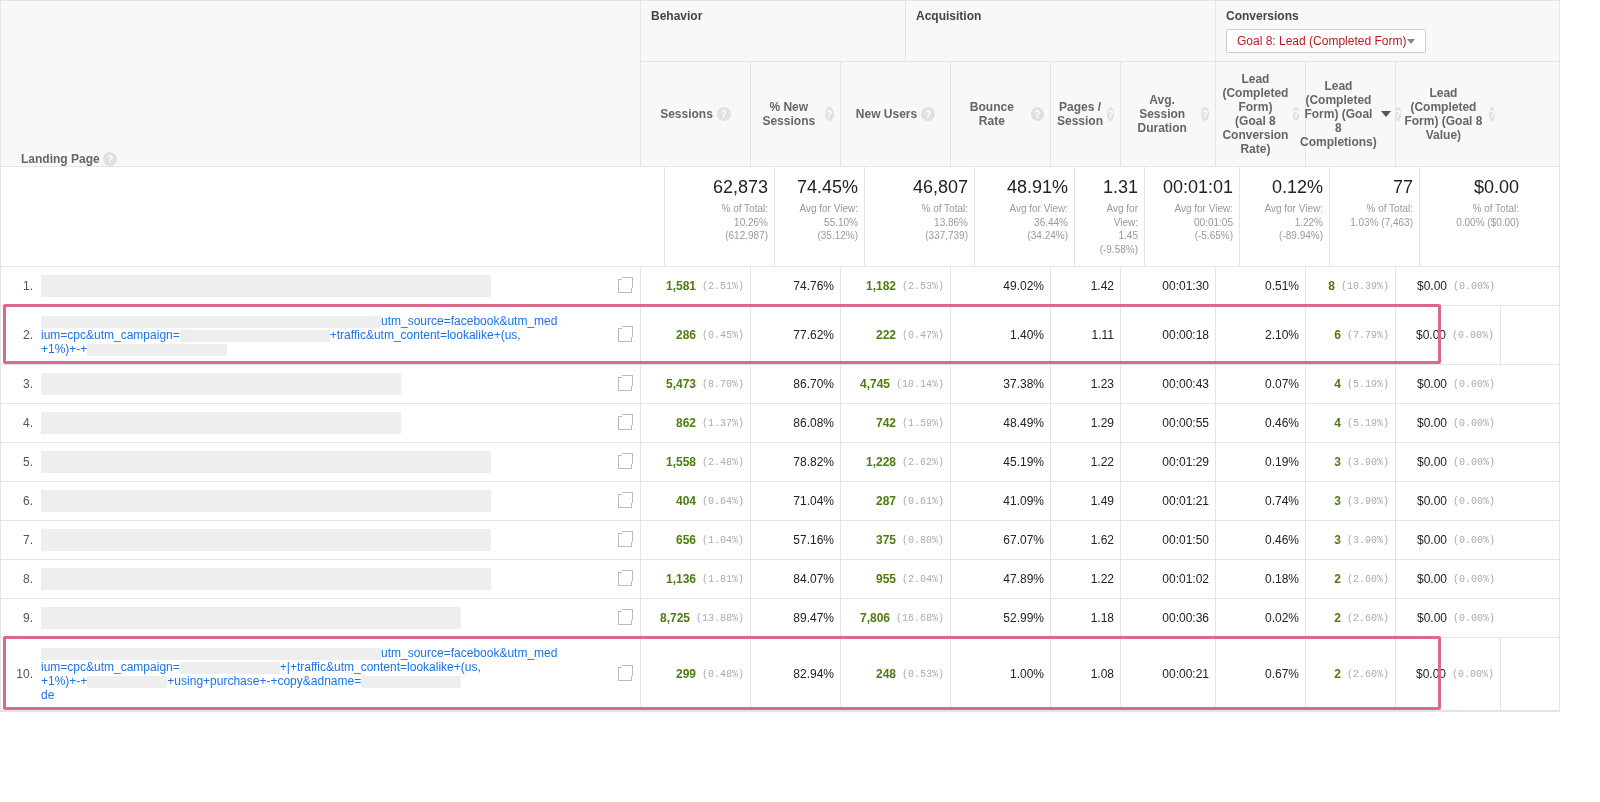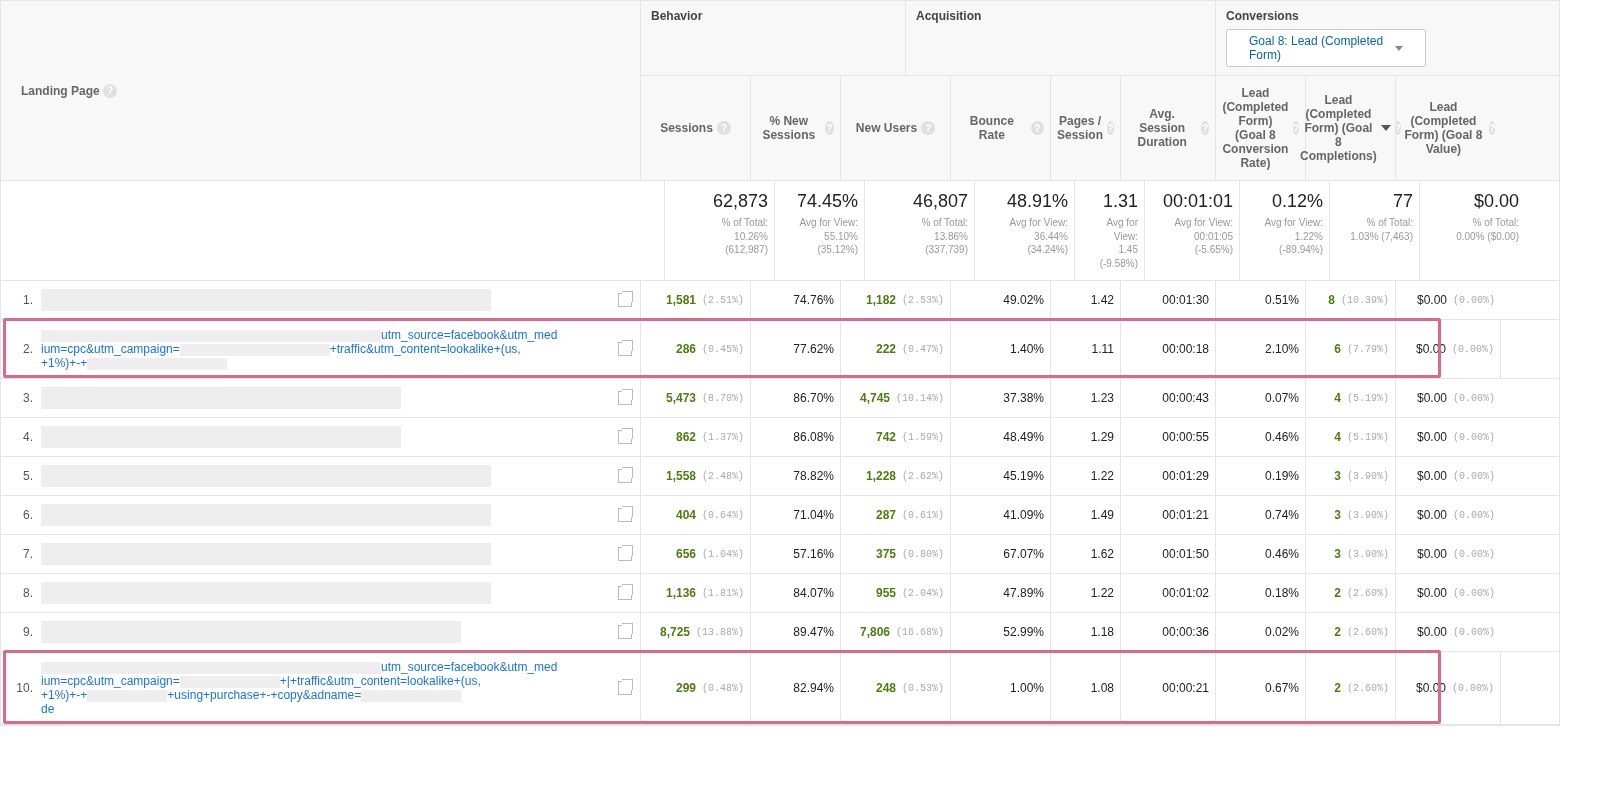--- a/index.html
+++ b/index.html
@@ -8,37 +8,37 @@
     font-family: Arial, "Helvetica Neue", Helvetica, sans-serif;
     font-size: 12px;
     color: #333;
     background: #fff;
   }
   .report { width: 1560px; border: 1px solid #e5e5e5; }
   .hdr { display: flex; border-bottom: 1px solid #e5e5e5; background: #f8f8f8; }
   .hdr-left {
     width: 640px; flex: 0 0 640px;
     border-right: 1px solid #e5e5e5;
-    display: flex; align-items: center;
+    display: flex; align-items: flex-end;
     padding-left: 20px;
     font-weight: bold; color: #666;
   }
   .hdr-right { flex: 1; display: flex; flex-direction: column; }
   .hdr-groups { display: flex; border-bottom: 1px solid #e5e5e5; }
   .hgrp {
     border-right: 1px solid #e5e5e5;
     padding: 8px 10px;
     font-weight: bold; color: #444;
   }
   .hgrp:last-child { border-right: none; }
   .hgrp.conv { display:flex; flex-direction:column; gap:6px; }
   .goal-select {
     background:#fff; border:1px solid #ccc; border-radius:2px;
-    padding:4px 22px; display:flex; align-items:center; justify-content:space-between;
-    color:#0369a1; font-weight:normal; width:200px;
+    padding:4px 10px; display:flex; align-items:center; justify-content:space-between;
+    color:#b91c1c; font-weight:normal; width:200px;
   }
   .caret-down {
     width:0;height:0;border-left:4px solid transparent;border-right:4px solid transparent;
     border-top:5px solid #888;
   }
   .hdr-cols { display: flex; }
   .hcol {
     border-right: 1px solid #e5e5e5;
     padding: 10px 6px;
     text-align: center;

